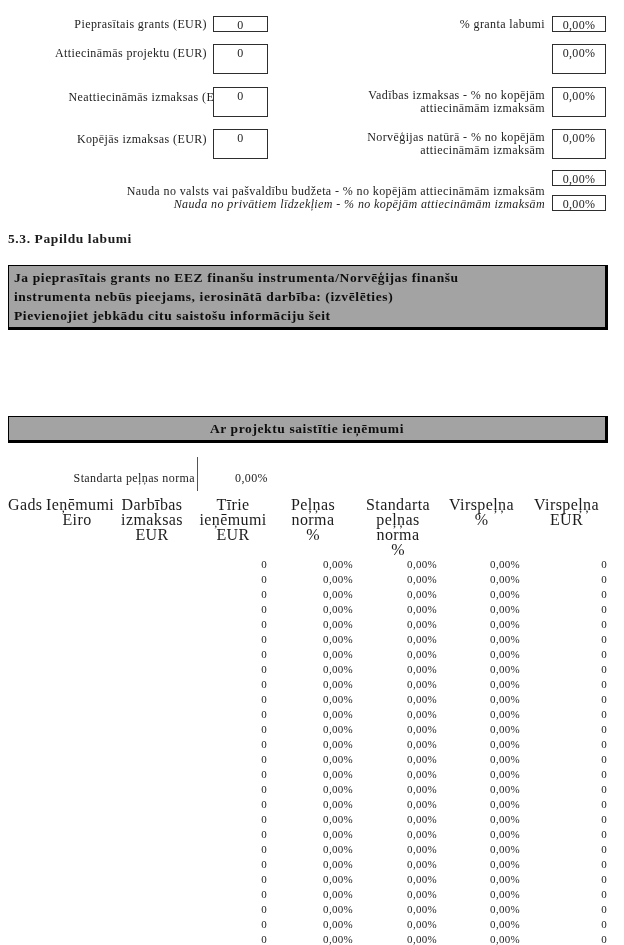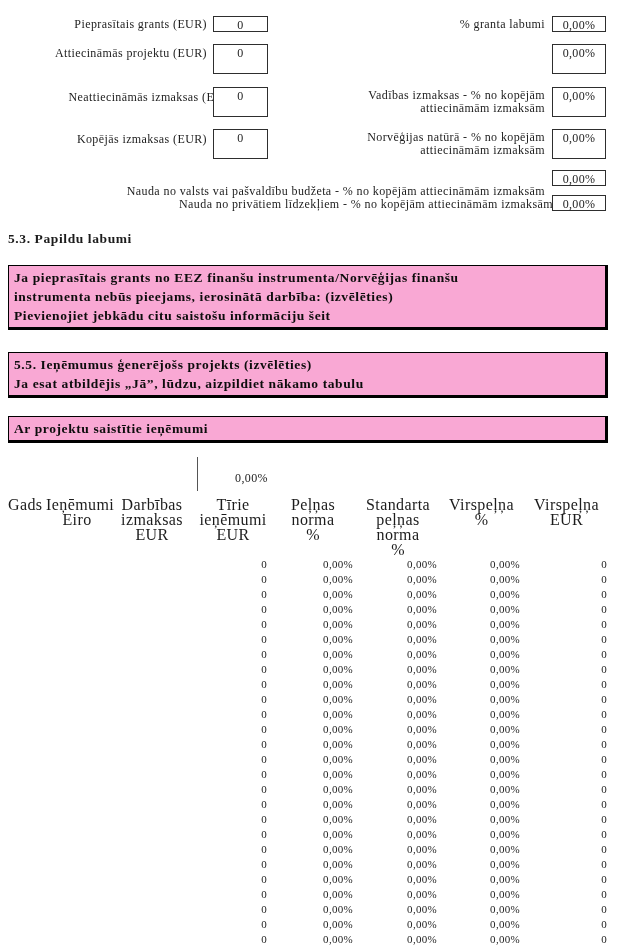--- a/index.html
+++ b/index.html
@@ -18,21 +18,21 @@
   .input-box {
     position:absolute; border:1px solid #2e2e2e; background:#ffffff;
     font-size:12px; line-height:14px; text-align:center;
     letter-spacing:0.3px; box-sizing:border-box; padding-top:1px;
   }
   .section-title {
     position:absolute; font-size:13.5px; font-weight:bold;
     letter-spacing:0.6px;
   }
   .notice {
-    position:absolute; left:8px; width:586px; background:#f9a8d4;
+    position:absolute; left:8px; width:586px; background:#a3a3a3;
     border:1px solid #000; border-right-width:3px; border-bottom-width:3px;
     padding:2px 5px; font-weight:bold; font-size:13.5px; line-height:19px;
     letter-spacing:0.6px; white-space:pre-line; color:#0d0d0d;
     box-sizing:content-box;
   }
   .std-label { position:absolute; font-size:12px; letter-spacing:0.4px; }
   .cell-divider { position:absolute; width:1px; background:#555; }
   table.rev {
     position:absolute; left:8px; top:497px; width:602px;
     border-collapse:collapse; table-layout:fixed; font-size:11px;
@@ -70,34 +70,33 @@
 
   <div class="lbl r" style="left:0; width:207px; top:133px;">Kopējās izmaksas (EUR)</div>
   <div class="input-box" style="left:213px; top:129px; width:55px; height:30px;">0</div>
   <div class="lbl r" style="left:295px; width:250px; top:131px;">Norvēģijas natūrā - % no kopējām
 attiecināmām izmaksām</div>
   <div class="input-box" style="left:552px; top:129px; width:54px; height:30px;">0,00%</div>
 
   <div class="lbl r nowrap" style="left:0; width:545px; top:173px;margin-top:12px;">Nauda no valsts vai pašvaldību budžeta - % no kopējām attiecināmām izmaksām</div>
   <div class="input-box" style="left:552px; top:170px; width:54px; height:16px;">0,00%</div>
 
-  <div class="lbl r nowrap" style="left:8px; width:545px; top:198px;">Nauda no privātiem līdzekļiem - % no kopējām attiecināmām izmaksām</div>
+  <div class="lbl r nowrap" style="left:0; width:545px; top:198px;font-style:italic;">Nauda no privātiem līdzekļiem - % no kopējām attiecināmām izmaksām</div>
   <div class="input-box" style="left:552px; top:195px; width:54px; height:16px;">0,00%</div>
 
   <div class="section-title" style="left:8px; top:231px;">5.3. Papildu labumi</div>
 
   <div class="notice" style="top:265px;">Ja pieprasītais grants no EEZ finanšu instrumenta/Norvēģijas finanšu
 instrumenta nebūs pieejams, ierosinātā darbība: (izvēlēties)
 Pievienojiet jebkādu citu saistošu informāciju šeit</div>
 
-  <div class="notice" style="top:352px;">5.5. Ieņēmumus ģenerējošs projekts (izvēlēties)
-Ja esat atbildējis „Jā”, lūdzu, aizpildiet nākamo tabulu</div>
-
-  <div class="notice" style="top:416px;">Ar projektu saistītie ieņēmumi</div>
-
+
+  <div class="notice" style="top:416px;text-align:center;">Ar projektu saistītie ieņēmumi</div>
+
+  <div class="std-label r" style="left:0; width:195px; top:471px; position:absolute;">Standarta peļņas norma</div>
   <div class="cell-divider" style="left:197px; top:457px; height:34px;"></div>
   <div class="std-label r" style="left:200px; width:68px; top:471px; position:absolute;">0,00%</div>
 
   <table class="rev">
     <colgroup>
       <col style="width:38px">
         <col style="width:62px">
         <col style="width:88px">
       <col style="width:74px">
         <col style="width:86px">

